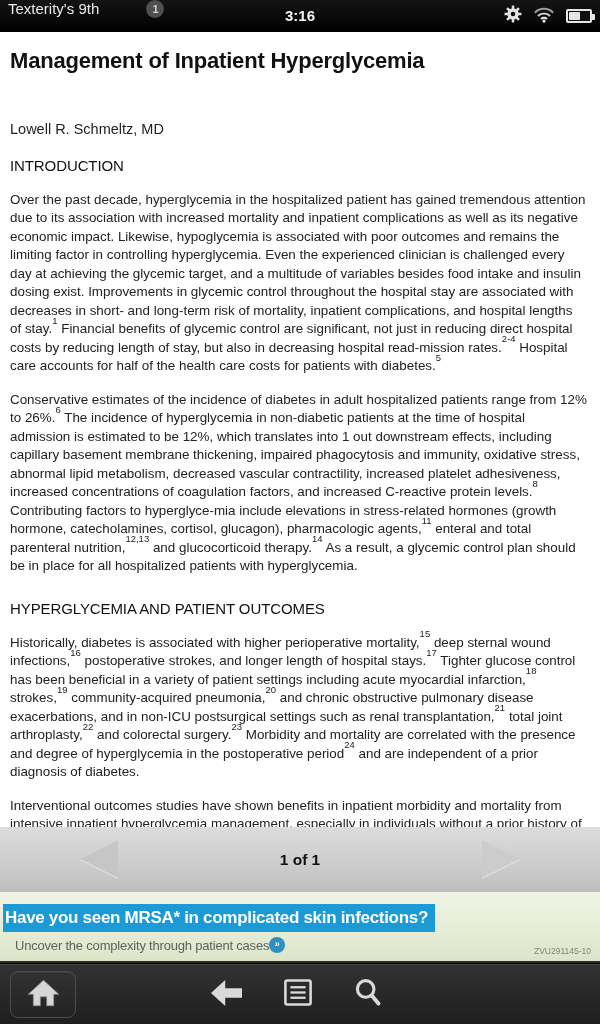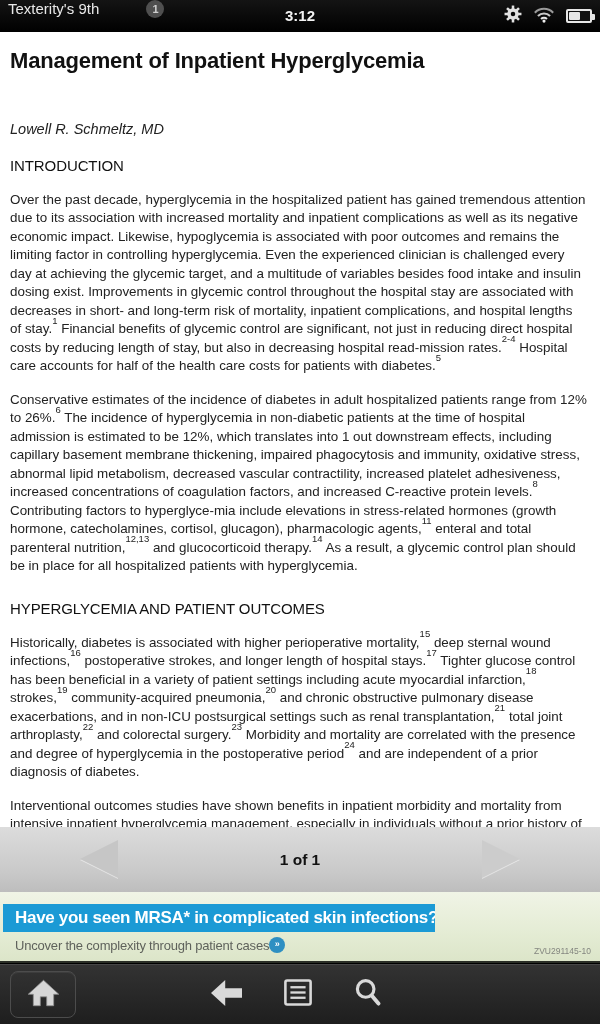--- a/index.html
+++ b/index.html
@@ -31,21 +31,21 @@
   }
   .battery-fill { position:absolute; left:1px; top:1px; bottom:1px; width:45%; background:#e6e6e6; border-radius:1px; }
   .battery-nub { position:absolute; right:-5px; top:3px; width:3px; height:6px; background:#e6e6e6; border-radius:0 1px 1px 0; }
 
   
   .content {
     position:absolute; top:32px; left:0; width:600px; height:795px;
     background:#fff; color:#1c1c1c; padding:14px 13px 0 10px; overflow:hidden;
   }
   .content h1 { font-size:22px; font-weight:bold; letter-spacing:-0.2px; color:#111; margin:2px 0 46px 0; }
-  .content .author { font-style:italic; font-size:14.5px; margin:0 0 18px 0; }
+  .content .author { font-size:14.5px; margin:0 0 18px 0; }
   .content h2 { font-size:15px; font-weight:normal; letter-spacing:-0.1px; color:#111; margin:24px 0 17px 0; }
   .content h2:first-child { margin-top:0; }
   .content p { font-size:13.4px; line-height:18.5px; margin:0 0 15px 0; text-align:left; color:#222; }
   .content sup { font-size:9.5px; line-height:0; position:relative; top:-4px; }
 
   
   .pager {
     position:absolute; top:827px; left:0; width:600px; height:65px;
     background:linear-gradient(#dcdcdc,#c9c9c9 70%,#bdbdbd);
   }
@@ -59,21 +59,21 @@
 
   
   .ad {
     position:absolute; top:892px; left:0; width:600px; height:71px;
     background:linear-gradient(#f0f4e6,#e4ecd4 60%,#dce5c9);
     border-bottom:2px solid #2a2e26; overflow:hidden;
   }
   .ad-headline {
     position:absolute; left:3px; top:12px; width:432px; height:28px;
     background:#1b9ad5; color:#fff; font-size:17px; font-weight:bold; letter-spacing:-0.3px;
-    line-height:28px; padding-left:12px; white-space:nowrap; overflow:hidden;
+    line-height:28px; padding-left:2px; white-space:nowrap; overflow:hidden;
   }
   .ad-tagline-row { position:absolute; left:15px; top:45px; display:flex; align-items:center; }
   .ad-tagline { font-size:13px; color:#5f625c; letter-spacing:-0.2px; }
   .ad-cta {
     width:16px; height:16px; border-radius:50%; background:#2e8fc2; color:#fff;
     font-size:9px; font-weight:bold; text-align:center; line-height:15px;
   }
   .ad-footnote { position:absolute; left:322px; top:44px; font-size:8px; color:#6f716c;margin-top:36px; }
   .ad-code { position:absolute; right:9px; bottom:5px; font-size:8.5px; color:#83857f; }
 
@@ -97,21 +97,21 @@
 <body>
 
 <div class="screen">
 
   <header class="statusbar">
     <div class="sb-left">
       <span>Texterity's 9th </span>
       <span class="sb-brand">kindle</span>
       <span class="sb-badge">1</span>
     </div>
-    <div class="sb-time">3:12</div>
+    <div class="sb-time">3:16</div>
     <div class="sb-right">
       <span>
         <svg width="18" height="18" viewBox="0 0 20 20">
           <g fill="#e2e2e2">
             <rect x="8.6" y="0.6" width="2.8" height="5" transform="rotate(0 10 10)"></rect>
             <rect x="8.6" y="0.6" width="2.8" height="5" transform="rotate(45 10 10)"></rect>
             <rect x="8.6" y="0.6" width="2.8" height="5" transform="rotate(90 10 10)"></rect>
             <rect x="8.6" y="0.6" width="2.8" height="5" transform="rotate(135 10 10)"></rect>
             <rect x="8.6" y="0.6" width="2.8" height="5" transform="rotate(180 10 10)"></rect>
             <rect x="8.6" y="0.6" width="2.8" height="5" transform="rotate(225 10 10)"></rect>

